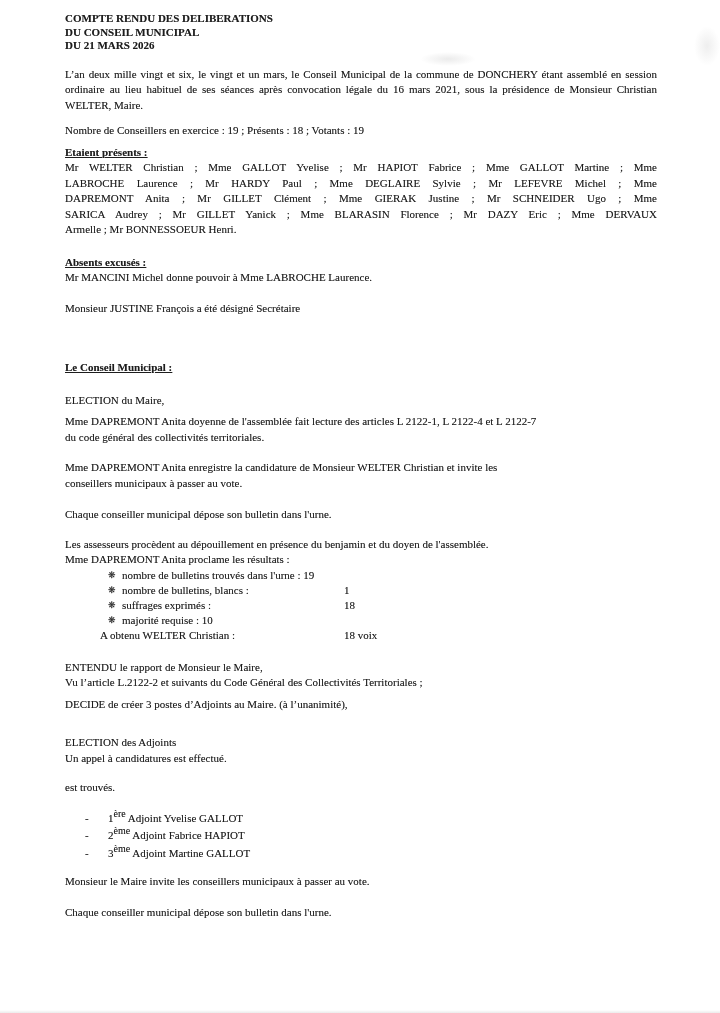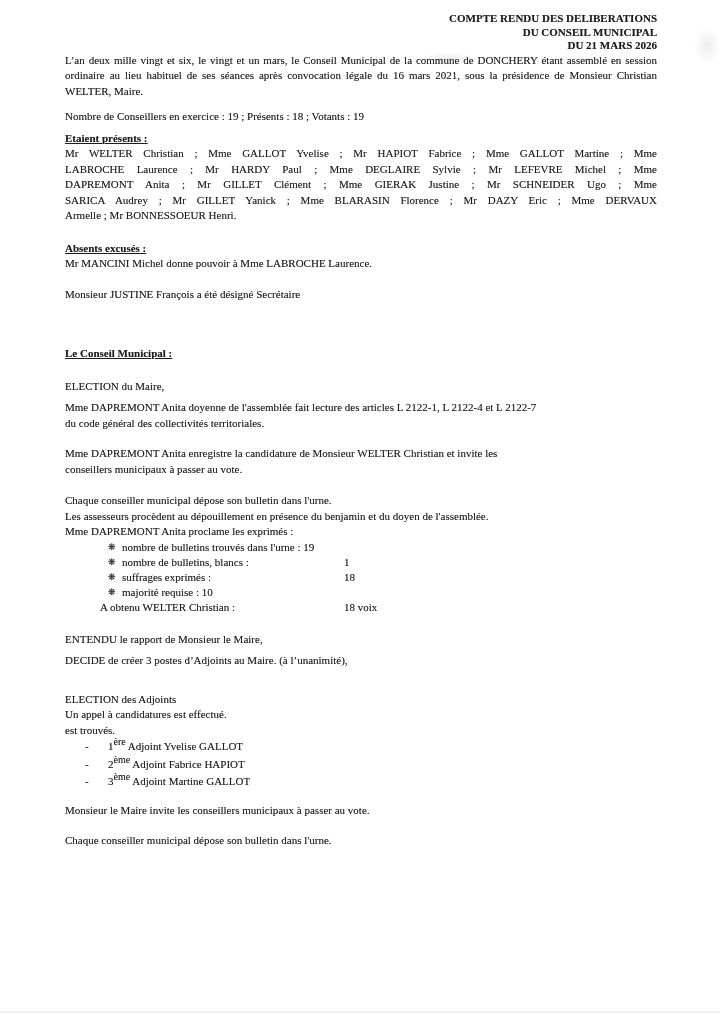--- a/index.html
+++ b/index.html
@@ -6,26 +6,26 @@
   body{
     width:720px;height:1013px;background:#ffffff;
     font-family:"Liberation Serif","DejaVu Serif",serif;
     font-size:11px;line-height:15.5px;color:#1d1d1d;
     text-shadow:0 0 0.6px rgba(29,29,29,0.45);
     overflow:hidden;
   }
   .page{position:relative;width:720px;height:1013px;background:#ffffff;overflow:hidden;}
   .content{position:absolute;left:65px;top:12px;width:592px;}
   p,.line{margin:0;}
-  .title{text-align:right;font-weight:bold;line-height:13.5px;}
+  .title{text-align:left;font-weight:bold;line-height:13.5px;}
   .just{text-align:justify;text-align-last:justify;}
   .hu{font-weight:bold;text-decoration:underline;}
   .b{font-weight:normal;}
   .mt10{margin-top:10px}.mt12{margin-top:12px}.mt13{margin-top:6px}
-  .mt14{margin-top:0}.mt15{margin-top:15px}.mt16{margin-top:16px}
+  .mt14{margin-top:14px}.mt15{margin-top:15px}.mt16{margin-top:16px}
   .mt17{margin-top:17px}.mt23{margin-top:23px}.mt30{margin-top:44px}
   .result-row{position:relative;padding-left:57px;line-height:15.2px;}
   .result-bullet{position:absolute;left:43px;font-family:"DejaVu Sans",sans-serif;font-size:9px;color:#2a2a2a;}
   .result-value{position:absolute;left:279px;}
   .obtained-row{position:relative;padding-left:35px;line-height:15.2px;}
   .adjoint-row{position:relative;padding-left:43px;line-height:17.6px;}
   .adjoint-dash{position:absolute;left:20px;}
   sup{font-size:10px;line-height:0;}
   .smudge-a{position:absolute;left:420px;top:52px;width:56px;height:14px;
     background:radial-gradient(ellipse at center,rgba(90,90,90,0.12),rgba(90,90,90,0) 70%);}
@@ -82,21 +82,21 @@
     </div>
 
     <div class="mt15">
       <div class="line">Mme DAPREMONT Anita enregistre la candidature de Monsieur WELTER Christian et invite les</div>
       <div class="line">conseillers municipaux à passer au vote.</div>
     </div>
 
     <p class="mt16">Chaque conseiller municipal dépose son bulletin dans l'urne.</p>
 
     <p class="mt14">Les assesseurs procèdent au dépouillement en présence du benjamin et du doyen de l'assemblée.</p>
-    <p>Mme DAPREMONT Anita proclame les exprimés :</p>
+    <p>Mme DAPREMONT Anita proclame les résultats :</p>
 
     <div class="result-row">
       <span class="result-bullet">❋</span>
       <span>nombre de bulletins trouvés dans l'urne : 19</span>
       <span class="result-value"></span>
     </div>
     <div class="result-row">
       <span class="result-bullet">❋</span>
       <span>nombre de bulletins, blancs :</span>
       <span class="result-value">1</span>
@@ -110,20 +110,21 @@
       <span class="result-bullet">❋</span>
       <span>majorité requise : 10</span>
       <span class="result-value"></span>
     </div>
     <div class="obtained-row">
       <span>A obtenu WELTER Christian :</span>
       <span class="result-value">18 voix</span>
     </div>
 
     <p class="mt16"><span class="b">ENTENDU</span><span> le rapport de Monsieur le Maire,</span></p>
+    <p>Vu l’article L.2122-2 et suivants du Code Général des Collectivités Territoriales ;</p>
 
     <p class="mt13"><span class="b">DECIDE</span><span> de créer 3 postes d’Adjoints au Maire. (à l’unanimité),</span></p>
 
     <p class="mt23 b">ELECTION des Adjoints</p>
     <p>Un appel à candidatures est effectué.</p>
 
     <div class="mt14">
       <div class="line">est trouvés.</div>
     </div>
 

